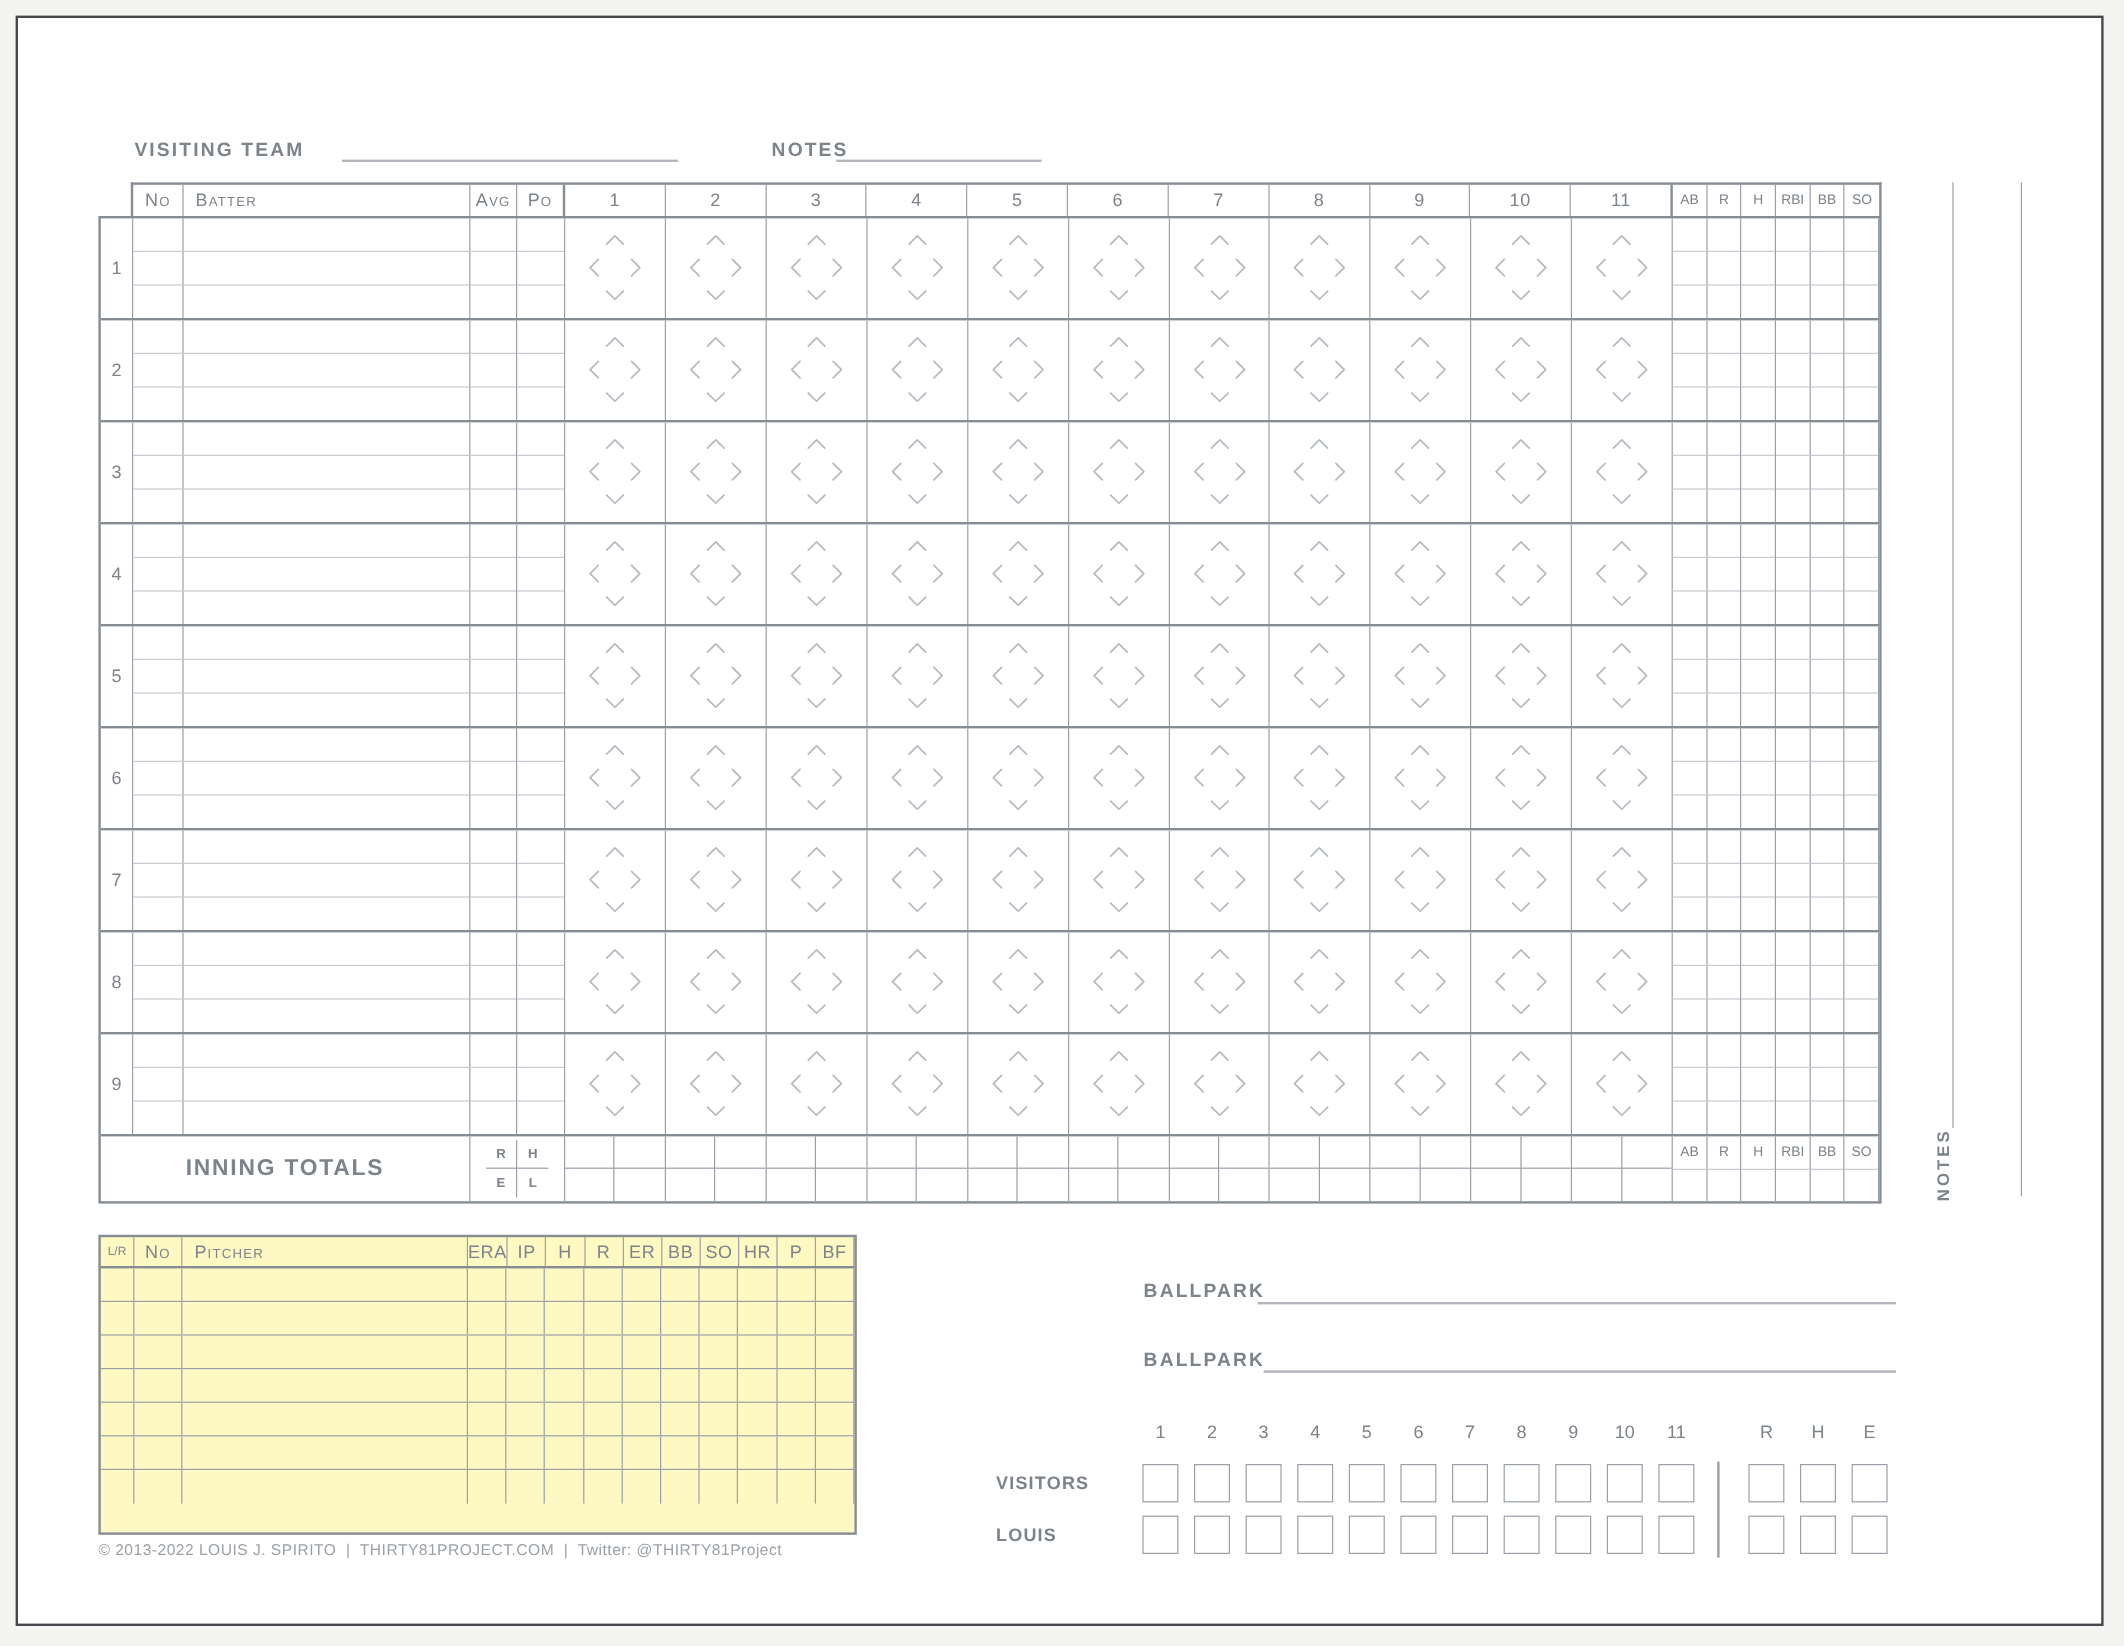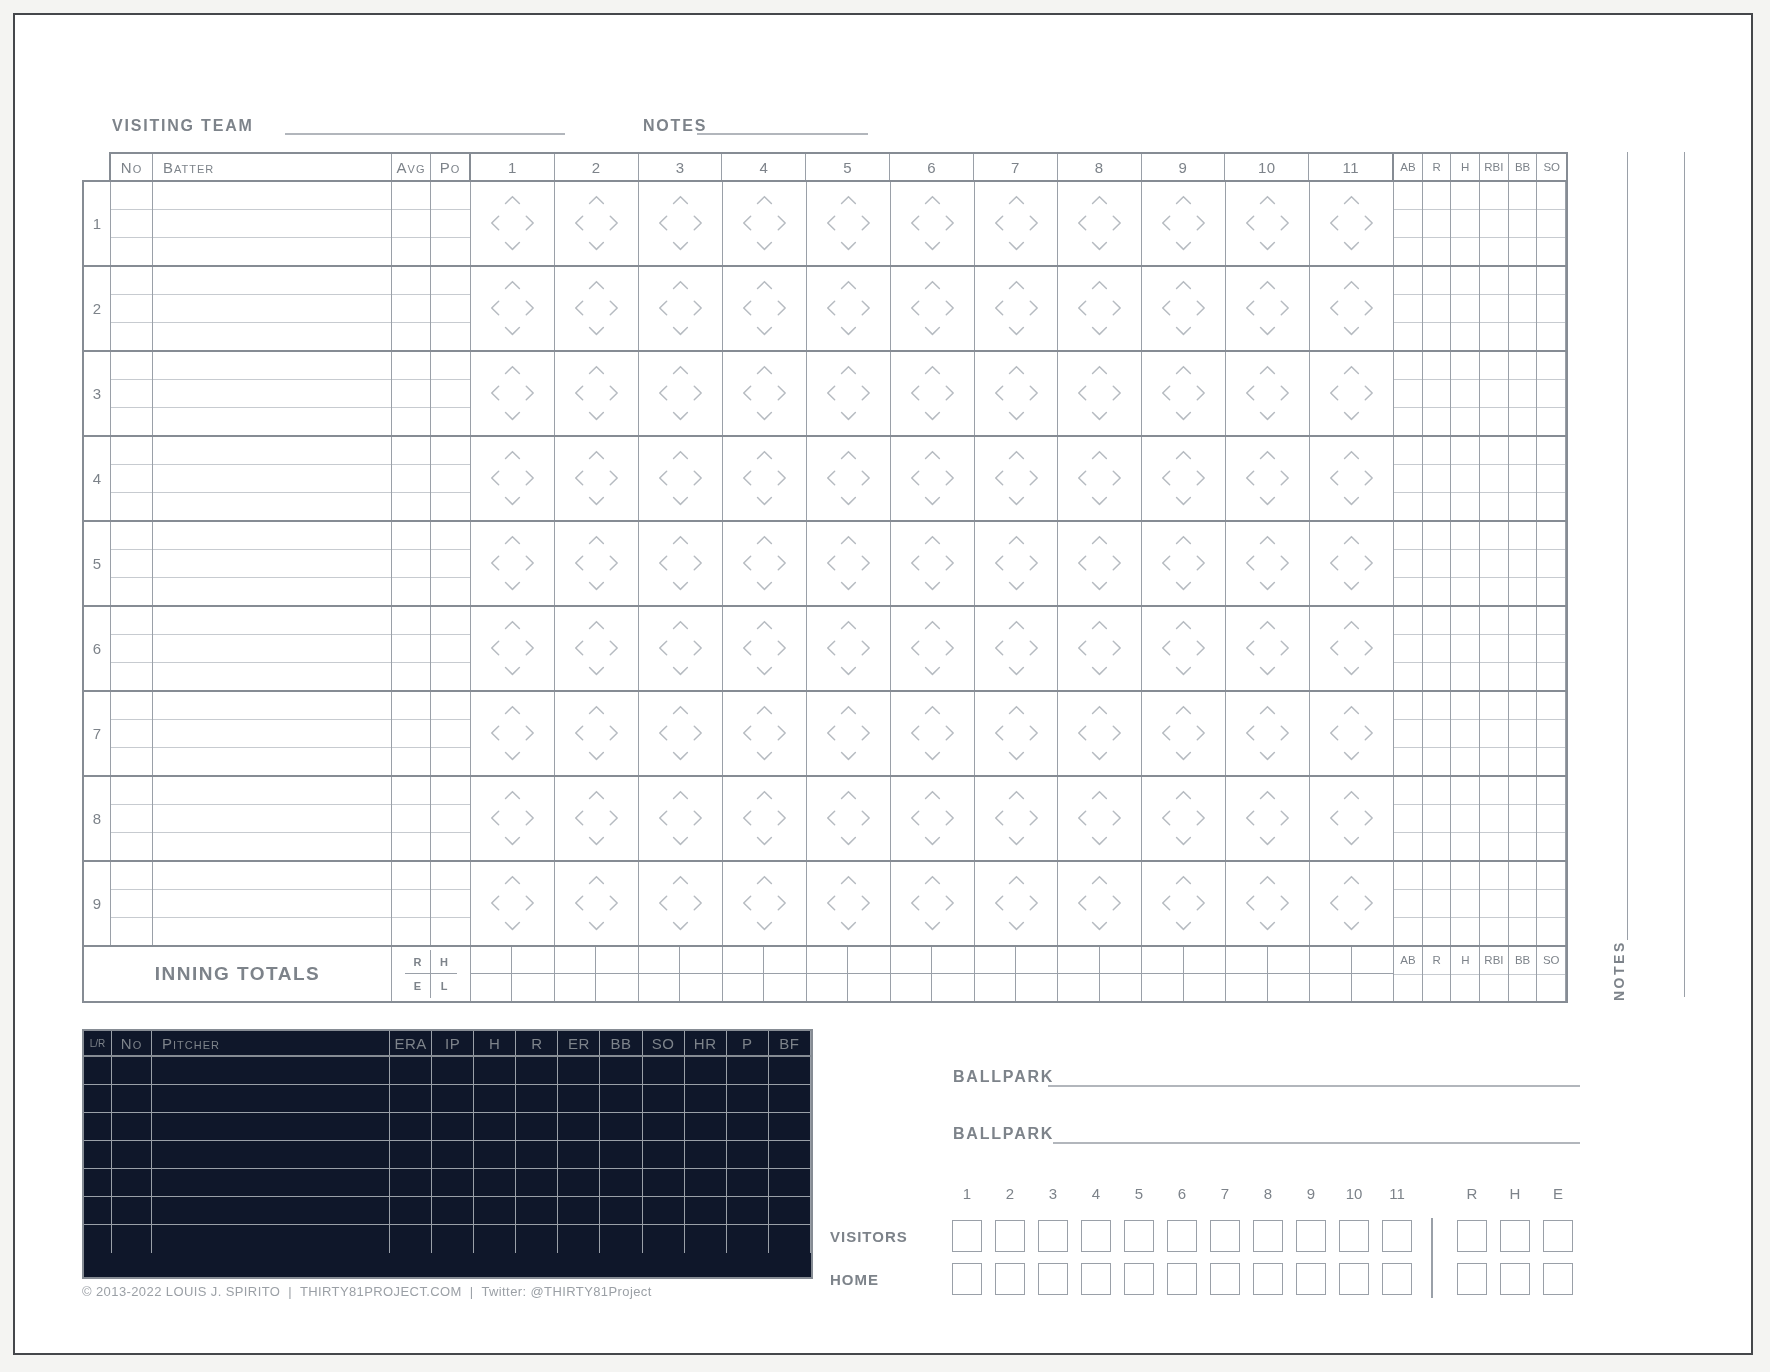--- a/index.html
+++ b/index.html
@@ -59,22 +59,22 @@
   .tq > div:nth-child(3){border-right:1px solid var(--line)}
 
   
   .nline{position:absolute;width:1px;background:var(--line)}
   #nline1{left:1627px;top:152px;height:788px}
   #nline2{left:1684px;top:152px;height:845px}
   .notesv{position:absolute;left:1611px;top:941px;height:60px;writing-mode:vertical-rl;
     transform:rotate(180deg);font-size:14px;font-weight:bold;letter-spacing:2.5px;color:var(--text)}
 
   
-  .pt{position:absolute;left:82px;top:1029px;width:731px;height:250px;border:2px solid var(--heavy_line);
-    box-sizing:border-box;display:flex;flex-direction:column;background:#0f172a}
+  .pt{position:absolute;left:82px;top:1029px;width:632px;height:250px;border:2px solid var(--heavy_line);
+    box-sizing:border-box;display:flex;flex-direction:column;background:#fef9c3}
   .pt-h{display:flex;height:26px;border-bottom:2px solid var(--heavy_line);box-sizing:border-box}
   .pt-r{display:flex;height:28px;border-bottom:1px solid var(--line);box-sizing:border-box}
   .pt-r.nb{border-bottom:none}
   .pt-t{display:flex;flex:1 1 0;border-top:2px solid var(--heavy_line);box-sizing:border-box}
   .pc{border-right:1px solid var(--line);box-sizing:border-box}
   .p-lr{width:28px}.p-no{width:40px}.p-name{width:238px}.p-s{flex:1 1 0}
   .hc.p-lr{font-size:10px;letter-spacing:0}
   .hc.p-s{font-size:15px;letter-spacing:.5px}
   .p-tlabel{width:348px}
 
@@ -1673,21 +1673,21 @@
       <div class="ls-box"></div>
       <div class="ls-box"></div>
       <div class="ls-box"></div>
       <div class="ls-box"></div>
       <div class="ls-gap"></div>
       <div class="ls-box"></div>
       <div class="ls-box"></div>
       <div class="ls-box"></div>
     </div>
     <div class="ls-row" id="ls-row-1">
-      <div class="ls-label">HOME</div>
+      <div class="ls-label">LOUIS</div>
       <div class="ls-box"></div>
       <div class="ls-box"></div>
       <div class="ls-box"></div>
       <div class="ls-box"></div>
       <div class="ls-box"></div>
       <div class="ls-box"></div>
       <div class="ls-box"></div>
       <div class="ls-box"></div>
       <div class="ls-box"></div>
       <div class="ls-box"></div>

